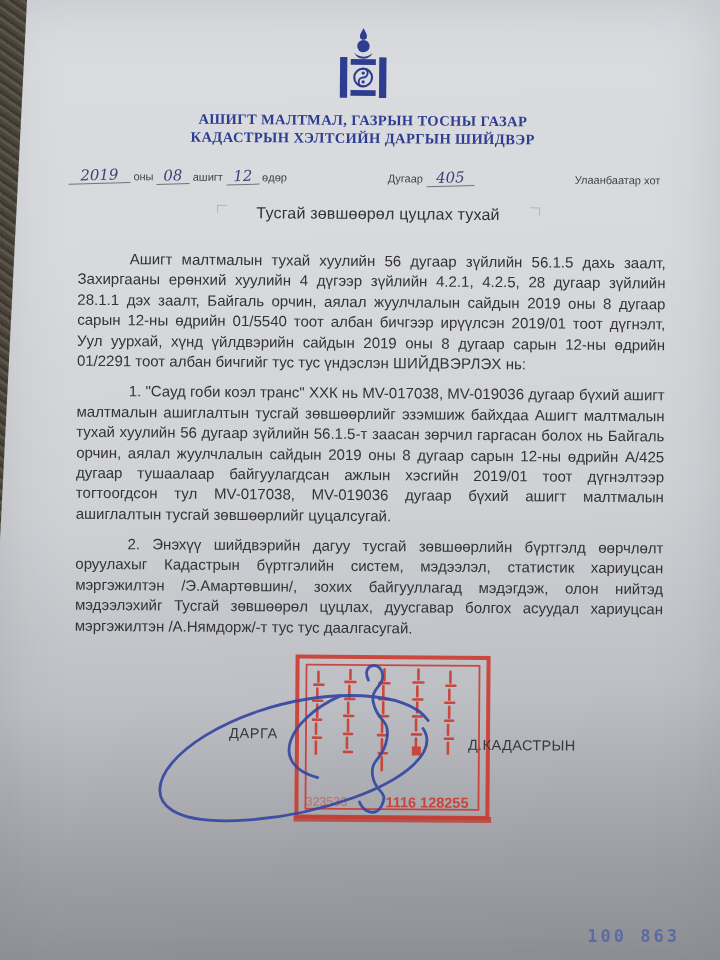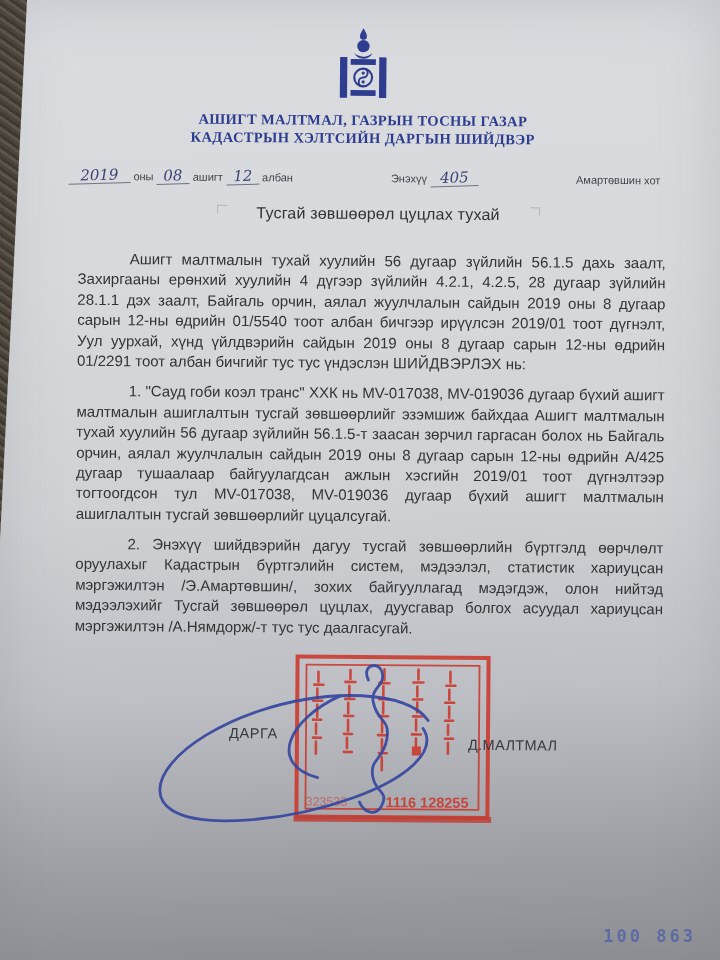--- a/index.html
+++ b/index.html
@@ -49,21 +49,21 @@
     margin:0 0 10px 0; font-size:15px; line-height:1.36;
     text-align:justify; text-indent:52px; color:#333337;
   }
   .emph { letter-spacing:.3px; }
   .sig-block { position:relative; height:212px; margin-top:4px; }
   .stamp-svg { position:absolute; left:296px; top:6px; }
   .sig-svg { position:absolute; left:130px; top:12px; }
   .sig-role { position:absolute; left:231px; top:78px; font-size:14.5px; letter-spacing:.6px; color:#39393e; }
   .sig-name { position:absolute; left:470px; top:88px; font-size:14.5px; letter-spacing:.4px; color:#39393e; }
   .page-stamp {
-    position:absolute; right:24px; bottom:14px;
+    position:absolute; right:40px; bottom:14px;
     font-family:"DejaVu Sans Mono", monospace; font-size:17px; font-weight:bold;
     letter-spacing:3px; color:#4c5ea8; opacity:.75;
   }
 </style>
 </head>
 <body>
 
 <div class="paper">
   <div class="edge-sliver"></div>
 
@@ -92,27 +92,27 @@
       <div class="org">КАДАСТРЫН ХЭЛТСИЙН ДАРГЫН ШИЙДВЭР</div>
     </div>
 
     <div class="dateline">
       <span>
         <span class="hw hw-year">2019</span>
         <span>оны</span>
         <span class="hw">08</span>
         <span>ашигт</span>
         <span class="hw">12</span>
-        <span>албан</span>
+        <span>өдөр</span>
       </span>
       <span>
-        <span>Энэхүү</span>
+        <span>Дугаар</span>
         <span class="hw" style="min-width:34px">405</span>
       </span>
-      <span>Амартөвшин хот</span>
+      <span>Улаанбаатар хот</span>
     </div>
 
     <div class="title-row">
       <span class="crop-mark crop-l"></span>
       <span class="doc-title">Тусгай зөвшөөрөл цуцлах тухай</span>
       <span class="crop-mark crop-r"></span>
     </div>
 
     <div class="bodytext">
       <p><span>Ашигт малтмалын тухай хуулийн 56 дугаар зүйлийн 56.1.5 дахь заалт, Захиргааны ерөнхий хуулийн 4 дүгээр зүйлийн 4.2.1, 4.2.5, 28 дугаар зүйлийн 28.1.1 дэх заалт, Байгаль орчин, аялал жуулчлалын сайдын 2019 оны 8 дугаар сарын 12-ны өдрийн 01/5540 тоот албан бичгээр ирүүлсэн 2019/01 тоот дүгнэлт, Уул уурхай, хүнд үйлдвэрийн сайдын 2019 оны 8 дугаар сарын 12-ны өдрийн 01/2291 тоот албан бичгийг тус тус үндэслэн </span><span class="emph">ШИЙДВЭРЛЭХ</span><span> нь:</span></p>
@@ -140,19 +140,19 @@
 
       <svg class="sig-svg" width="330" height="180" viewBox="0 0 330 180">
         <g stroke="#3647a0" stroke-width="2.8" fill="none" stroke-linecap="round" opacity="0.92">
           <path d="M240 20 C232 4 252 0 254 14 C256 26 242 28 245 42 C249 62 262 58 259 78 C256 100 242 98 245 116 C248 134 262 130 254 146 C248 157 236 152 232 142"></path>
           <path d="M300 60 C280 30 200 28 130 52 C50 80 10 130 45 152 C75 170 160 162 225 138 C280 118 310 90 295 68"></path>
           <path d="M212 36 C160 60 140 105 190 118"></path>
         </g>
       </svg>
 
       <span class="sig-role">ДАРГА</span>
-      <span class="sig-name">Д.МАЛТМАЛ</span>
+      <span class="sig-name">Д.КАДАСТРЫН</span>
     </div>
 
   </div>
 
   <div class="page-stamp">100 863</div>
 </div>
 
 </body></html>

